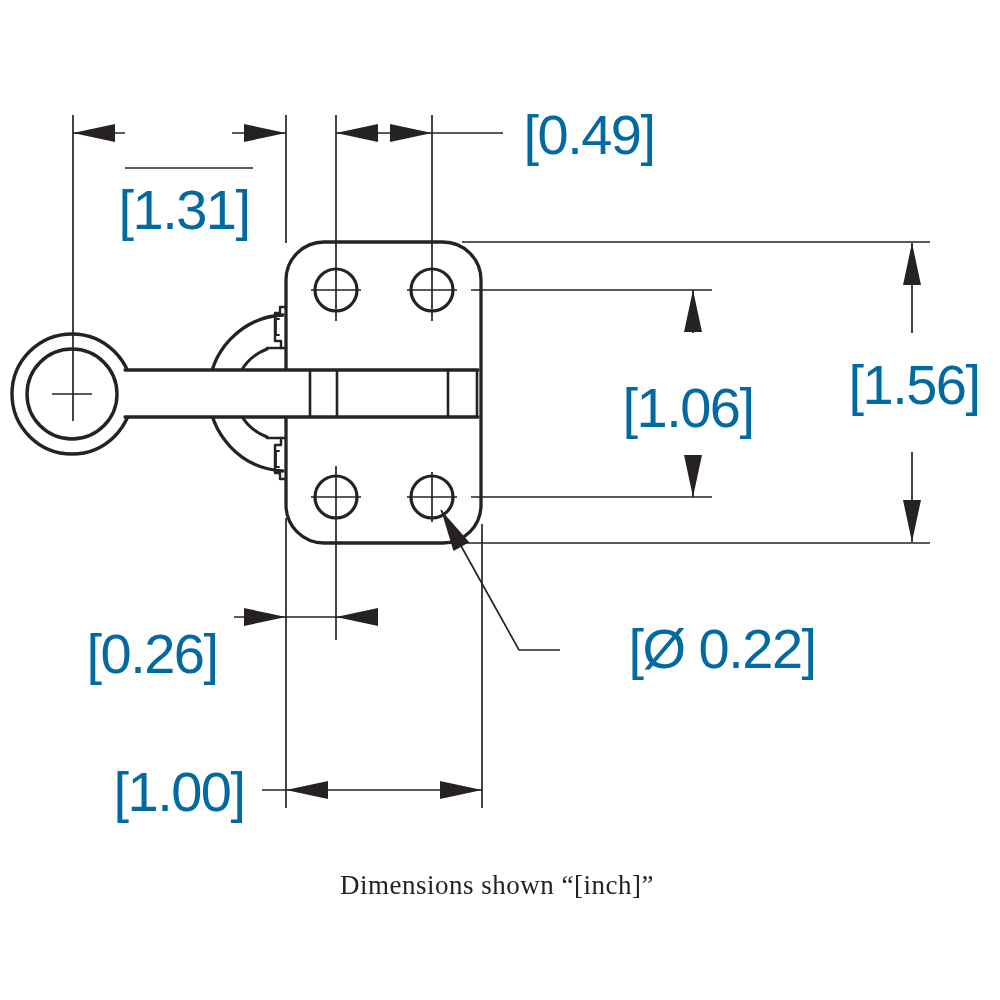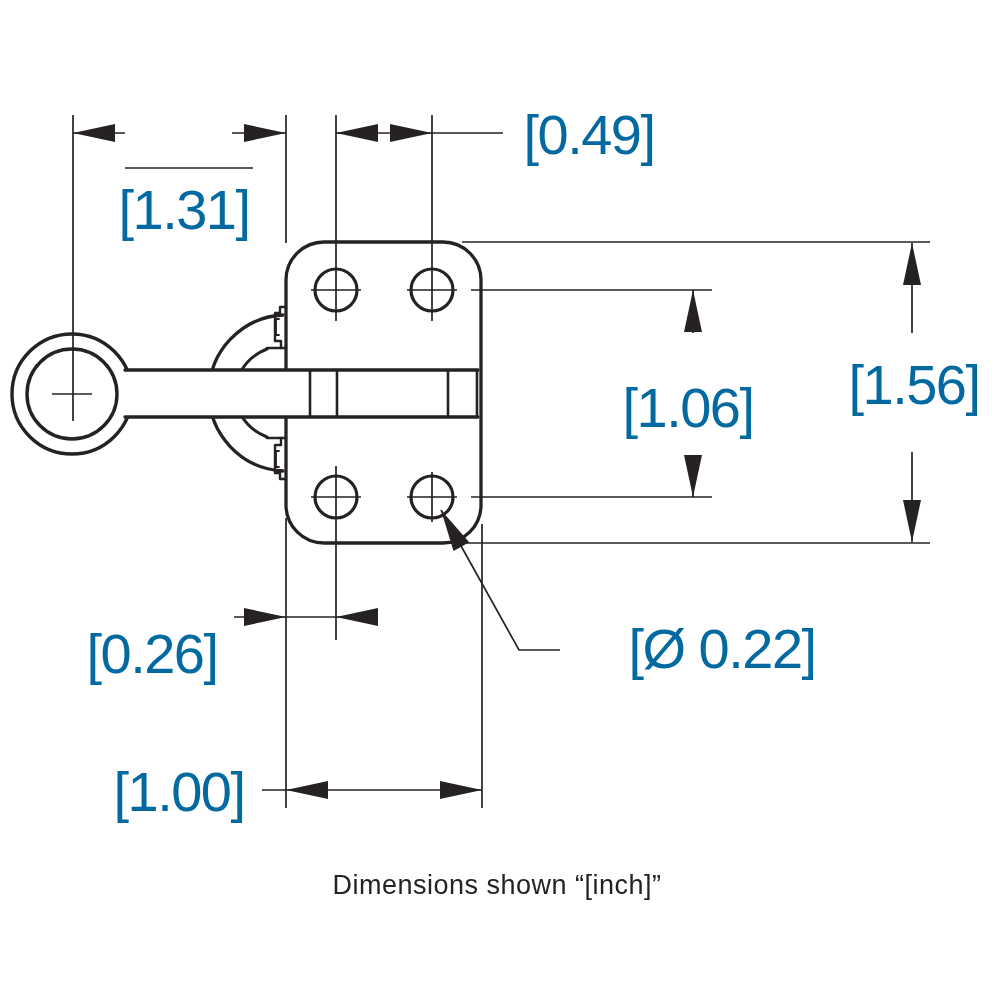--- a/index.html
+++ b/index.html
@@ -137,15 +137,15 @@
   <div class="dim-label" style="left:688px; top:384px;margin-top:24px;">[1.06]</div>
 
   <div class="dim-label" style="left:914px; top:378px;margin-top:7px;">[1.56]</div>
 
   <div class="dim-label" style="left:152px; top:617px;margin-top:37px;">[0.26]</div>
 
   <div class="dim-label" style="left:698px; top:649px;margin-left:24px;">[Ø 0.22]</div>
 
   <div class="dim-label" style="left:179px; top:792px;">[1.00]</div>
 
-  <div class="caption-label" style="left:497px; top:885px;">Dimensions shown “[inch]”</div>
+  <div class="caption-label" style="left:497px; top:885px;font-family:Liberation Serif, serif;">Dimensions shown “[inch]”</div>
 
 </div>
 
 </body></html>

